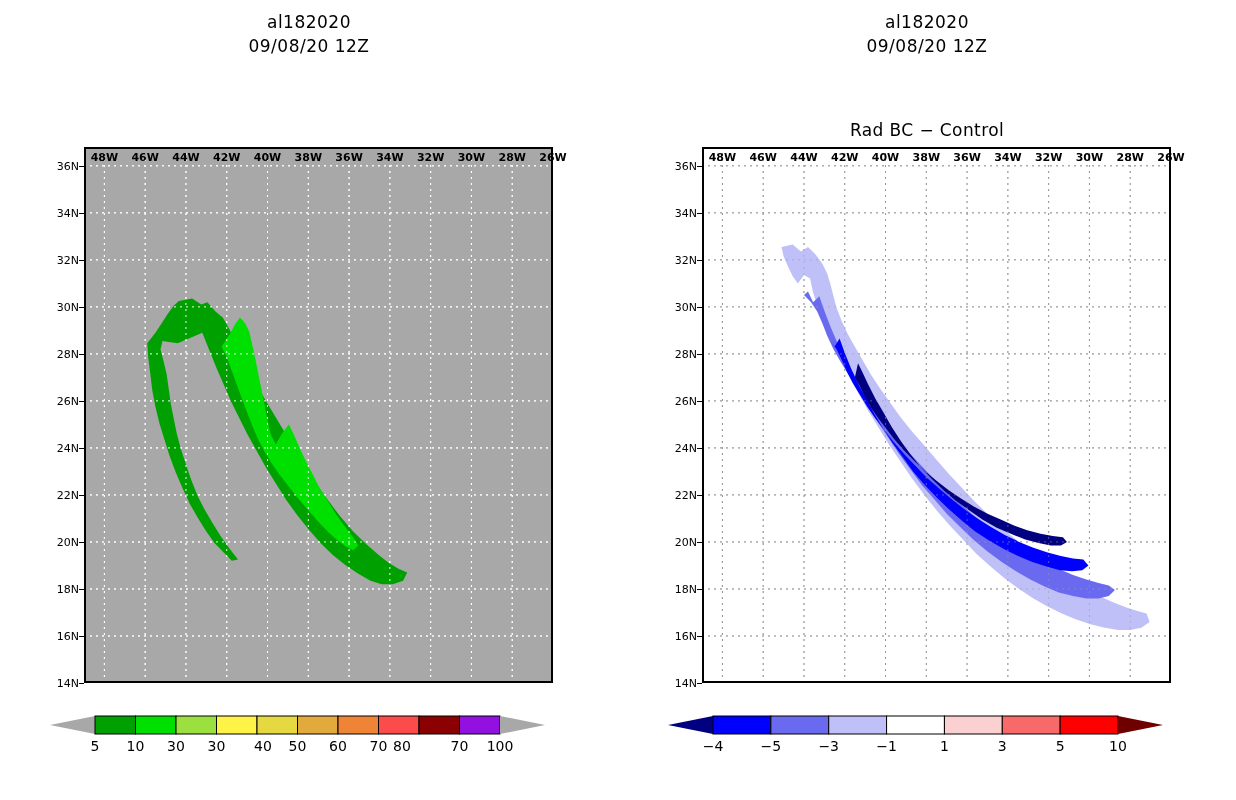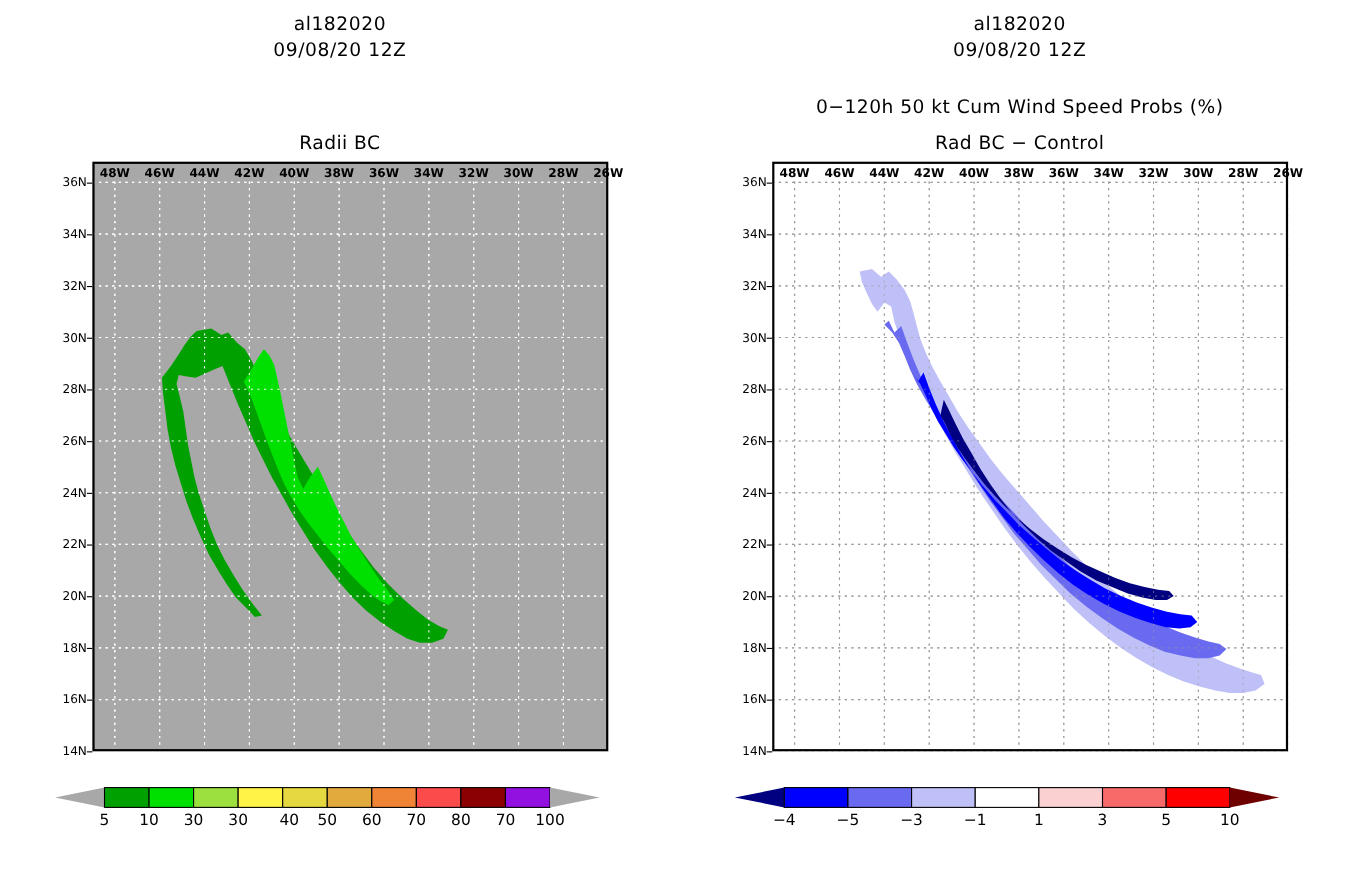--- a/index.html
+++ b/index.html
@@ -33,21 +33,20 @@
     white-space:nowrap;}
 </style>
 </head>
 <body>
 
 <div id="root">
 
   <div class="panel left">
     <div class="titleblock t-storm">al182020</div>
     <div class="titleblock t-date">09/08/20 12Z</div>
-    <div class="titleblock t-sub">Radii BC</div>
 
     <div class="plotwrap left" id="plot-left-wrap">
       <svg class="plotsvg" id="plot-left" viewBox="0 0 469 536" preserveAspectRatio="none">
           <rect x="0" y="0" width="469" height="536" fill="#a8a8a8"></rect>
           <g>
             <line x1="20.391304347826086" x2="20.391304347826086" y1="0" y2="536" stroke="#ffffff" stroke-width="1" stroke-dasharray="2,4"></line>
             <line x1="61.17391304347826" x2="61.17391304347826" y1="0" y2="536" stroke="#ffffff" stroke-width="1" stroke-dasharray="2,4"></line>
             <line x1="101.95652173913044" x2="101.95652173913044" y1="0" y2="536" stroke="#ffffff" stroke-width="1" stroke-dasharray="2,4"></line>
             <line x1="142.73913043478262" x2="142.73913043478262" y1="0" y2="536" stroke="#ffffff" stroke-width="1" stroke-dasharray="2,4"></line>
             <line x1="183.52173913043478" x2="183.52173913043478" y1="0" y2="536" stroke="#ffffff" stroke-width="1" stroke-dasharray="2,4"></line>
@@ -160,31 +159,30 @@
         </svg>
       <div class="cblabels" id="cbl-left">
           <div class="cblabel" style="left: 95px;">5</div>
           <div class="cblabel" style="left: 135.5px;">10</div>
           <div class="cblabel" style="left: 176px;">30</div>
           <div class="cblabel" style="left: 216.5px;">30</div>
           <div class="cblabel" style="left: 263px;">40</div>
           <div class="cblabel" style="left: 297.5px;">50</div>
           <div class="cblabel" style="left: 338px;">60</div>
           <div class="cblabel" style="left: 378.5px;">70</div>
-          <div class="cblabel" style="left: 419px;">80</div>
+          <div class="cblabel" style="left: 402px;">80</div>
           <div class="cblabel" style="left: 459.5px;">70</div>
           <div class="cblabel" style="left: 500px;">100</div>
         </div>
     </div>
   </div>
 
   <div class="panel right">
     <div class="titleblock t-storm">al182020</div>
     <div class="titleblock t-date">09/08/20 12Z</div>
-    <div class="titleblock t-main">0−120h 50 kt Cum Wind Speed Probs (%)</div>
     <div class="titleblock t-sub">Rad BC − Control</div>
 
     <div class="plotwrap right" id="plot-right-wrap">
       <svg class="plotsvg" id="plot-right" viewBox="0 0 469 536" preserveAspectRatio="none">
           <rect x="0" y="0" width="469" height="536" fill="#ffffff"></rect>
           <g>
             <line x1="20.391304347826086" x2="20.391304347826086" y1="0" y2="536" stroke="#999999" stroke-width="1" stroke-dasharray="2,4"></line>
             <line x1="61.17391304347826" x2="61.17391304347826" y1="0" y2="536" stroke="#999999" stroke-width="1" stroke-dasharray="2,4"></line>
             <line x1="101.95652173913044" x2="101.95652173913044" y1="0" y2="536" stroke="#999999" stroke-width="1" stroke-dasharray="2,4"></line>
             <line x1="142.73913043478262" x2="142.73913043478262" y1="0" y2="536" stroke="#999999" stroke-width="1" stroke-dasharray="2,4"></line>

